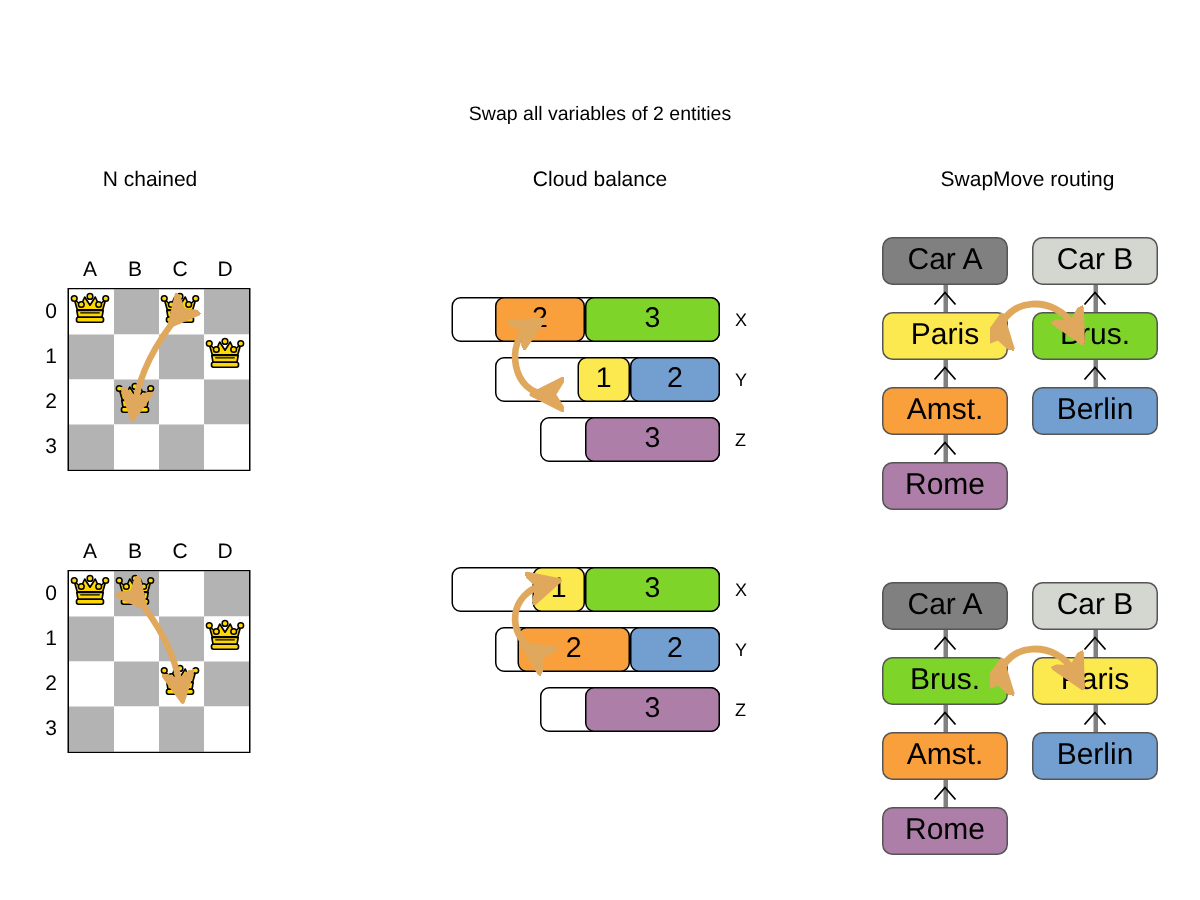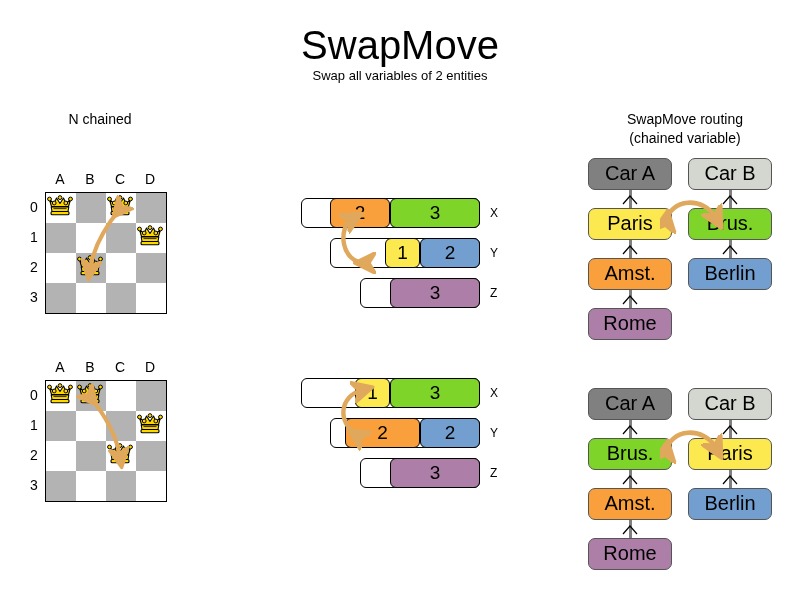--- a/index.html
+++ b/index.html
@@ -74,27 +74,26 @@
   .varrowhead{position:absolute;width:16px;height:10px;}
 
   
   .swaparrow{position:absolute;pointer-events:none;}
 </style>
 </head>
 <body>
 
 <div class="root">
 
-  <div id="page-title">SwapMove</div>
   <div id="page-subtitle">Swap all variables of 2 entities</div>
 
   <div class="col-heading" id="heading-nqueens">N chained</div>
+  <div class="col-heading" id="heading-cloud">Cloud balance</div>
   <div class="col-heading" id="heading-vrp">
     <div>SwapMove routing</div>
-    <div>(chained variable)</div>
   </div>
 
   <div class="board-wrap" id="board-before" style="left:45px;top:192px;">
       <div class="board">
         <div class="cell light" style="left: 0px; top: 0px;"></div>
         <div class="cell dark" style="left: 30px; top: 0px;"></div>
         <div class="cell light" style="left: 60px; top: 0px;"></div>
         <div class="cell dark" style="left: 90px; top: 0px;"></div>
         <div class="cell dark" style="left: 0px; top: 30px;"></div>
         <div class="cell light" style="left: 30px; top: 30px;"></div>

